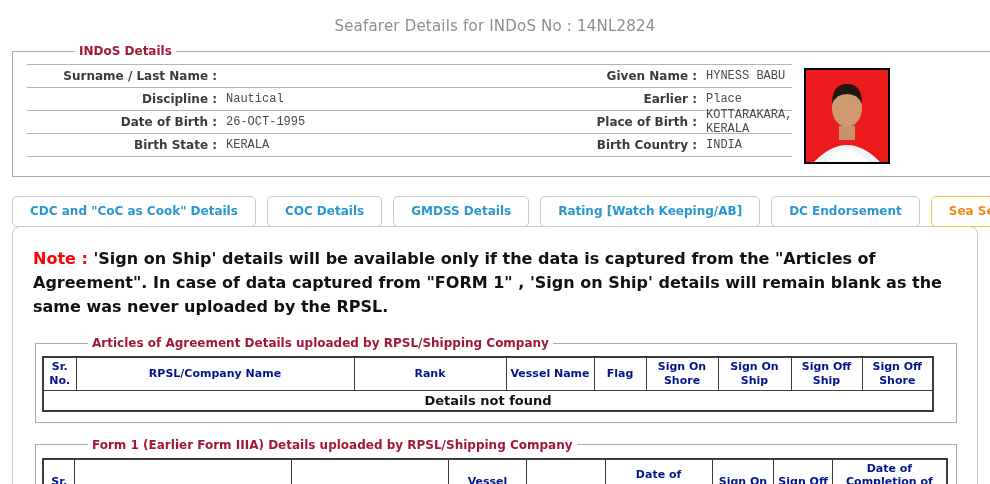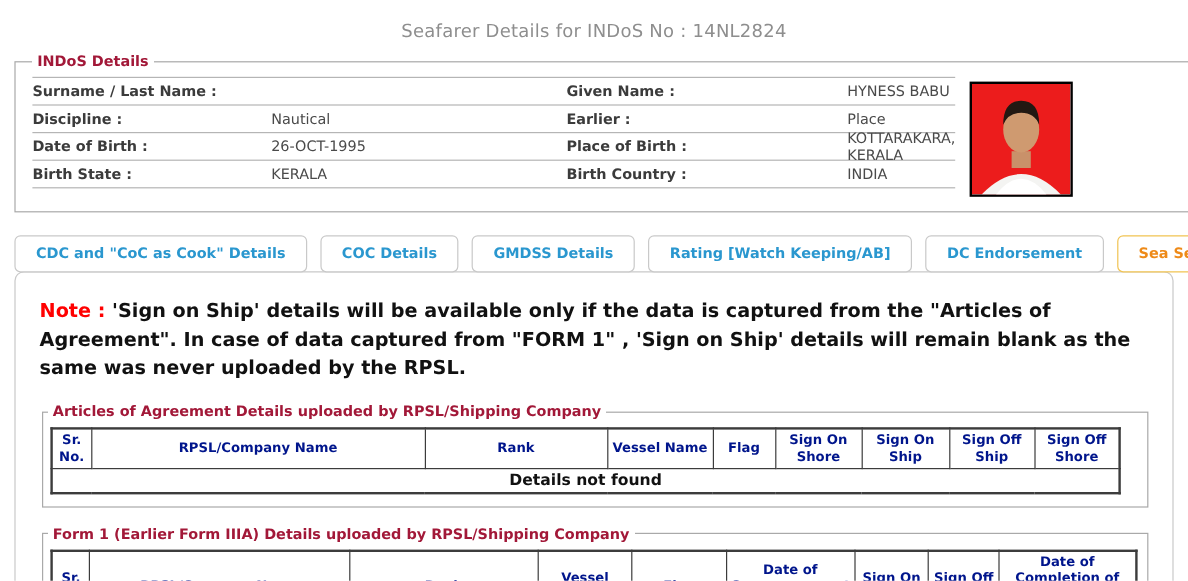--- a/index.html
+++ b/index.html
@@ -11,32 +11,32 @@
   .page-title {
     text-align:center; color:#8e8e8e; font-weight:normal;
     font-size:15px; padding-top:17px; letter-spacing:.2px;
   }
   
   fieldset.indos-fs {
     margin:9px 14px 0 12px; border:1px solid #a9a9a9;
     padding:2px 14px 12px 14px; min-height:112px;
   }
   legend.fs-legend {
-    color:#a21838; font-weight:bold; font-size:12px; padding:0 4px;
+    color:#a21838; font-weight:bold; font-size:12px; padding:0 4px;margin-left:48px;
   }
   .indos-body { display:flex; align-items:flex-start; }
   .indos-rows { flex:1; border-top:1px solid #b5b5b5; margin-top:4px; }
   .ind-row {
     display:flex; align-items:center; border-bottom:1px solid #b5b5b5;
     height:23px; font-size:12px;
   }
-  .ind-label { font-weight:bold; color:#3b3b3b; text-align:left; }
+  .ind-label { font-weight:bold; color:#3b3b3b; text-align:right; }
   .ind-label.l1 { width:190px; }
   .ind-label.l2 { width:225px; }
-  .ind-value { color:#4a4a4a; padding-left:9px; }
+  .ind-value { color:#4a4a4a; padding-left:9px;font-family:Liberation Mono, monospace; }
   .ind-value.v1 { width:255px; }
   .ind-value.v2 { flex:1; }
   .photo-frame {
     width:86px; height:96px; border:2px solid #000; margin:8px 96px 0 12px;
     flex:0 0 auto; background:#fff;
   }
   .photo-frame svg { display:block; }
   
   .tab-bar {
     display:flex; gap:11px; margin:19px 12px 0 12px;

